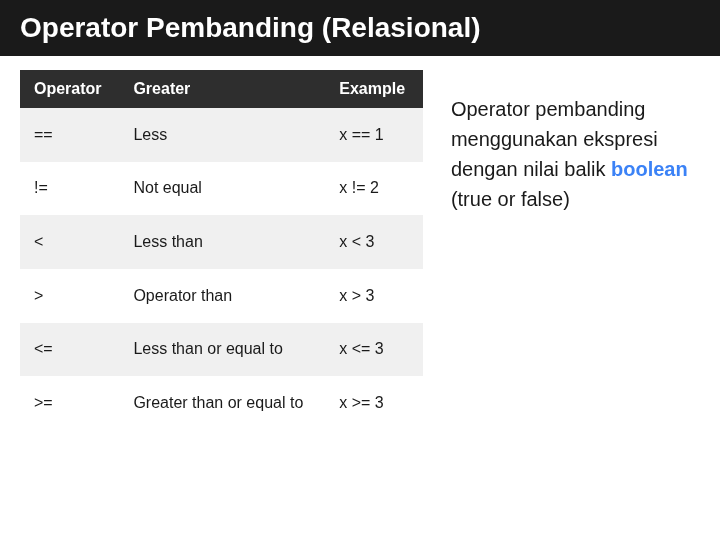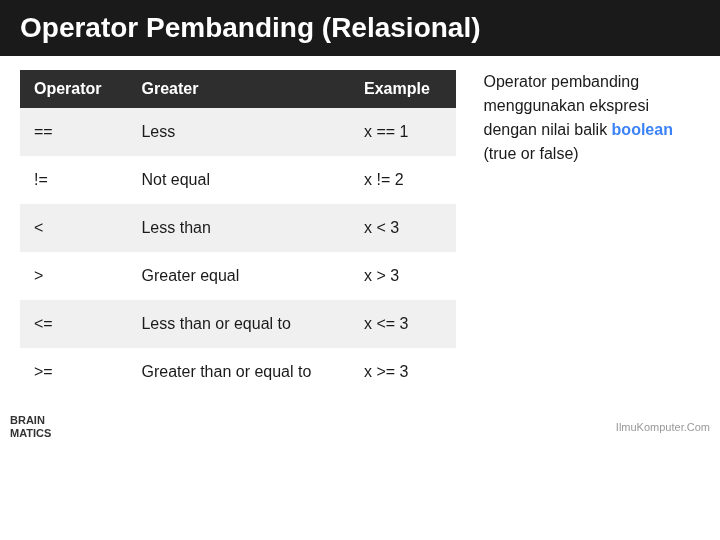--- a/index.html
+++ b/index.html
@@ -61,24 +61,25 @@
       background: #ffffff;
     }
 
     tbody td {
       padding: 10px 14px;
       font-size: 16px;
       color: #1a1a1a;
     }
 
     .footer-text {
-      font-size: 16px;
+      font-size: 20px;
       color: #1a1a1a;
       line-height: 1.5;
       padding: 0 8px;
+      margin-top: 24px;
     }
 
     .footer-text .highlight {
       color: #3b82f6;
       font-weight: bold;
     }
 
     .bottom-bar {
       display: flex;
       justify-content: space-between;
@@ -134,21 +135,21 @@
             <td>Not equal</td>
             <td>x != 2</td>
           </tr>
           <tr>
             <td>&lt;</td>
             <td>Less than</td>
             <td>x &lt; 3</td>
           </tr>
           <tr>
             <td>&gt;</td>
-            <td>Greater equal</td>
+            <td>Operator than</td>
             <td>x &gt; 3</td>
           </tr>
           <tr>
             <td>&lt;=</td>
             <td>Less than or equal to</td>
             <td>x &lt;= 3</td>
           </tr>
           <tr>
             <td>&gt;=</td>
             <td>Greater than or equal to</td>
@@ -159,20 +160,14 @@
 
     <div class="footer-text">
       <div>Operator pembanding menggunakan ekspresi</div>
       <div>
         <span>dengan nilai balik </span><span class="highlight">boolean</span><span> (true or false)</span>
       </div>
     </div>
 
   </div>
 
-  <div class="bottom-bar">
-    <div class="logo-left">
-      <div class="logo-brain">BRAIN<br>MATICS</div>
-    </div>
-    <div class="logo-right">IlmuKomputer.Com</div>
-  </div>
 
 </div>
 
 </body></html>

